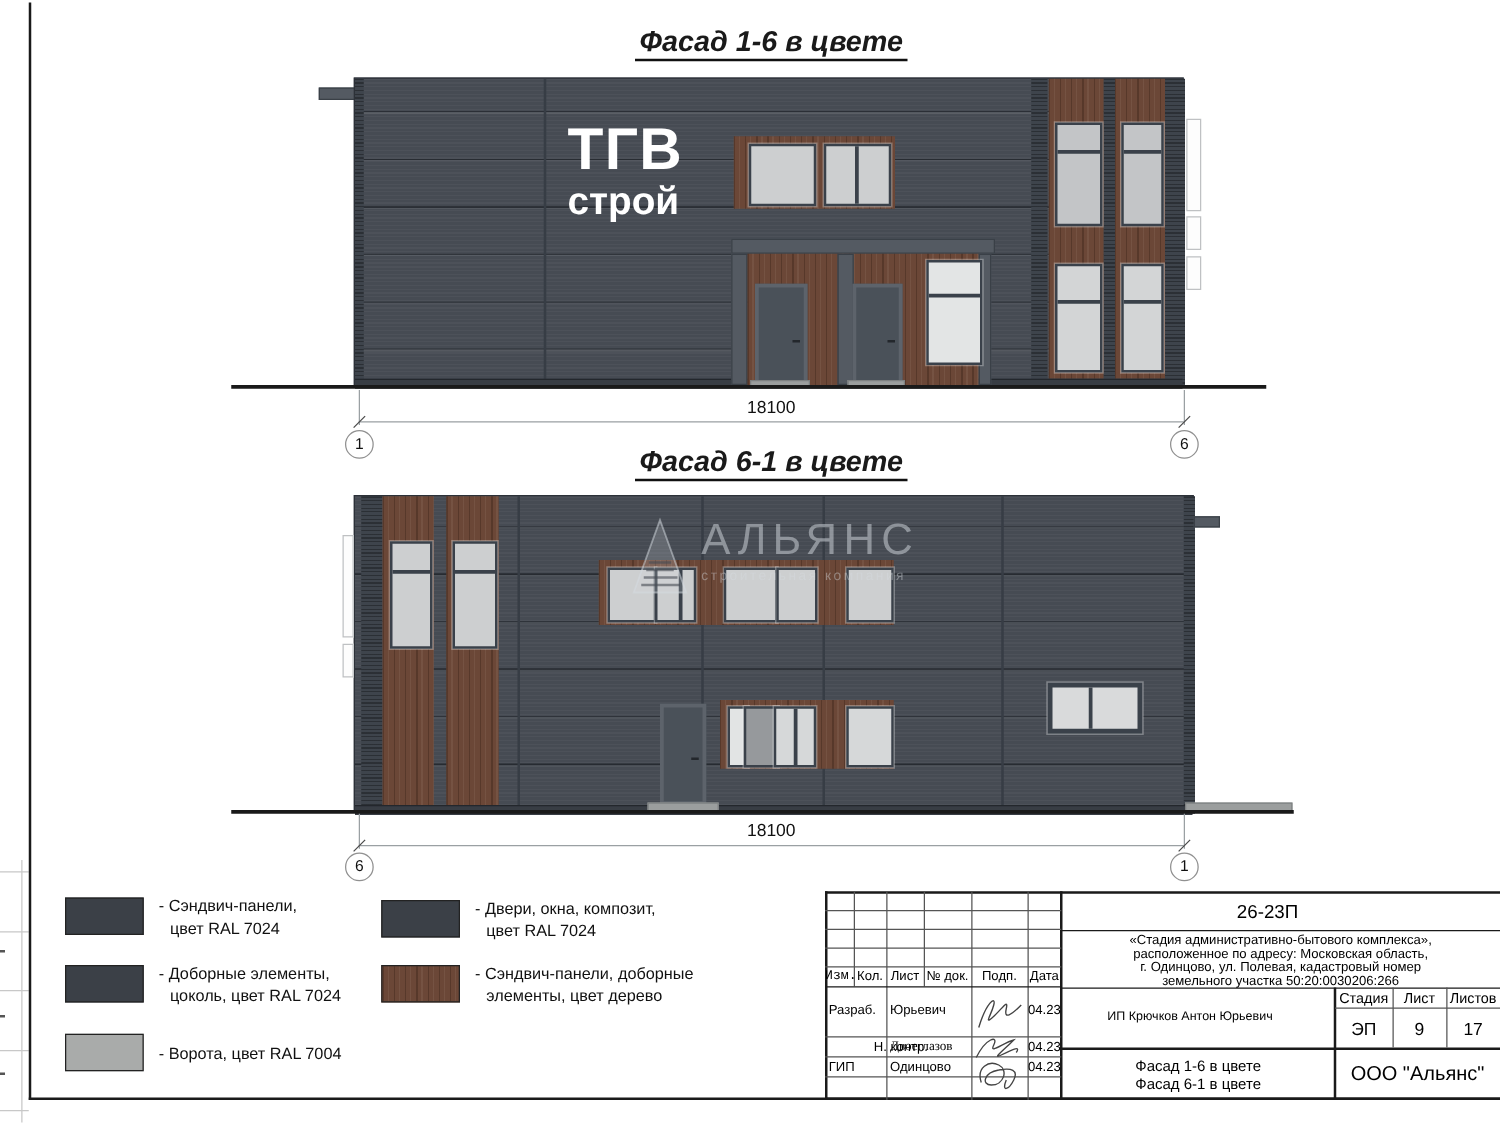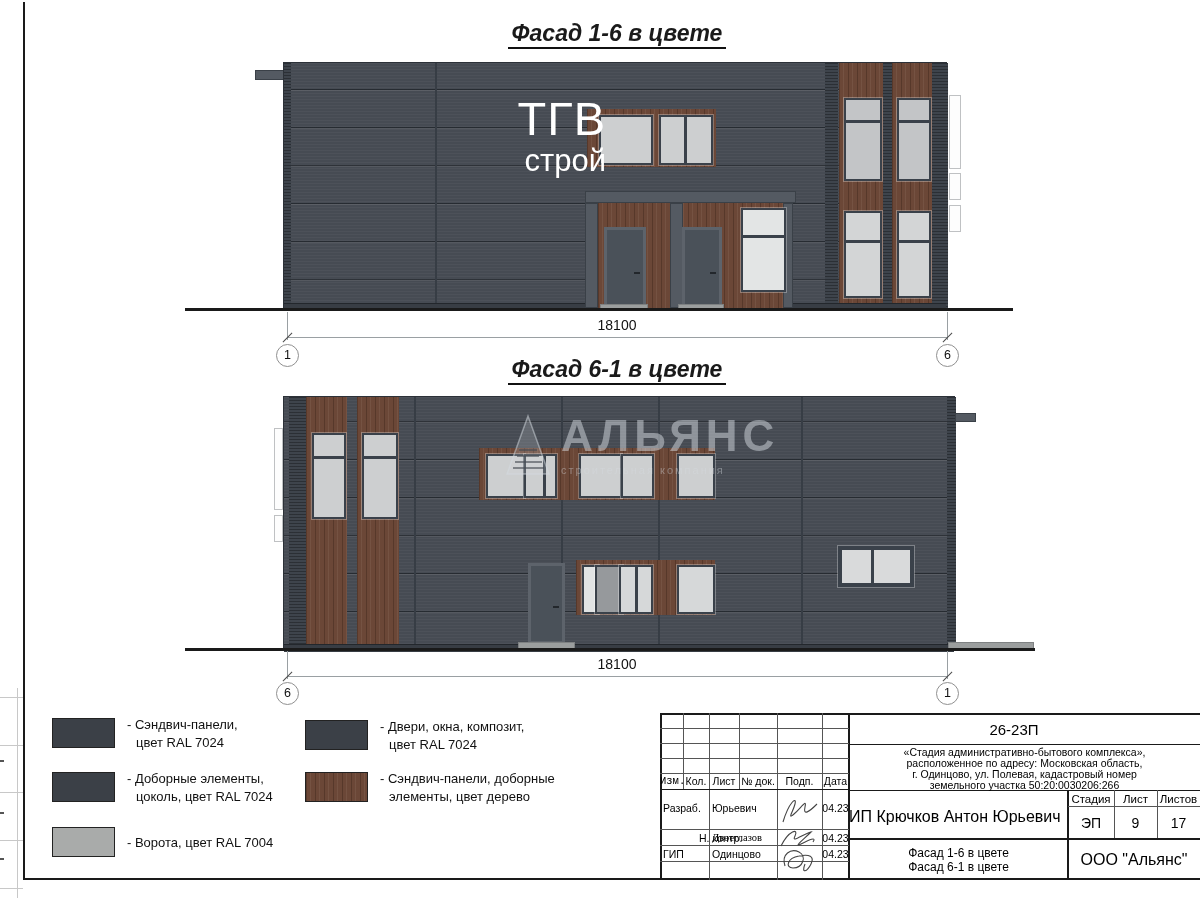--- a/index.html
+++ b/index.html
@@ -30,24 +30,24 @@
   
   .ftitle{position:absolute;width:480px;text-align:center;font-size:23px;font-weight:bold;font-style:italic;}
   .ftitle span{border-bottom:2px solid #111;padding:0 4px 1px 4px;}
   
   .dimline{position:absolute;height:1px;background:#9aa0a3;}
   .extline{position:absolute;width:1px;background:#9aa0a3;}
   .tick{position:absolute;width:13px;height:1px;background:#4a4a4a;transform:rotate(-45deg);}
   .dimtext{position:absolute;text-align:center;font-size:14px;color:#111;}
   .axis{position:absolute;width:21px;height:21px;border:1px solid #909090;border-radius:50%;background:#fff;font-size:12.5px;line-height:21px;text-align:center;color:#111;}
   
-  .tgv{position:absolute;color:#fff;text-align:right;font-weight:normal;line-height:1;z-index:4;}
+  .tgv{position:absolute;color:#fff;text-align:left;font-weight:bold;line-height:1;z-index:4;}
   
   .wm{position:absolute;display:flex;align-items:flex-start;z-index:6;}
-  .wm-name{font-size:44px;font-weight:bold;letter-spacing:5px;color:rgba(214,219,225,0.5);line-height:1;}
+  .wm-name{font-size:35px;font-weight:normal;letter-spacing:5px;color:rgba(214,219,225,0.5);line-height:1;}
   .wm-sub{font-size:11px;letter-spacing:2px;color:rgba(214,219,225,0.42);margin-top:6px;}
   
   .lg-label{position:absolute;font-size:13px;line-height:18px;color:#111;}
   .lg-label .ind{padding-left:9px;display:block;}
   .swatch{position:absolute;width:63px;height:30px;border:1px solid #222;box-sizing:border-box;}
   
   .tb-text{position:absolute;font-size:10.5px;color:#000;white-space:nowrap;}
   .tb-c{text-align:center;}
 </style>
 </head>
@@ -308,21 +308,21 @@
       <path d="M8,40 C4,28 14,22 22,26 C30,30 26,42 16,42 C8,42 10,32 22,30 C32,28 38,30 34,38 C30,46 24,48 28,38" fill="none" stroke="#444" stroke-width="1.1"></path>
     </svg>
 
     <div class="tb-text tb-c" style="left:849px;top:721px;width:330px;font-size:15px;text-align:center;">26-23П</div>
 
     <div class="tb-text tb-c" style="left:849px;top:746px;width:351px;">«Стадия административно-бытового комплекса»,</div>
     <div class="tb-text tb-c" style="left:849px;top:757px;width:351px;">расположенное по адресу: Московская область,</div>
     <div class="tb-text tb-c" style="left:849px;top:768px;width:351px;">г. Одинцово, ул. Полевая, кадастровый номер</div>
     <div class="tb-text tb-c" style="left:849px;top:779px;width:351px;">земельного участка 50:20:0030206:266</div>
 
-    <div class="tb-text tb-c" style="left:849px;top:808px;width:206px;font-size:16px;">ИП Крючков Антон Юрьевич</div>
+    <div class="tb-text tb-c" style="left:849px;top:808px;width:206px;font-size:10px;">ИП Крючков Антон Юрьевич</div>
 
     <div class="tb-text tb-c" style="left:1068px;top:793px;width:46px;font-size:11.5px;">Стадия</div>
     <div class="tb-text tb-c" style="left:1114px;top:793px;width:43px;font-size:11.5px;">Лист</div>
     <div class="tb-text tb-c" style="left:1157px;top:793px;width:43px;font-size:11.5px;">Листов</div>
     <div class="tb-text tb-c" style="left:1068px;top:815px;width:46px;font-size:14px;">ЭП</div>
     <div class="tb-text tb-c" style="left:1114px;top:815px;width:43px;font-size:14px;">9</div>
     <div class="tb-text tb-c" style="left:1157px;top:815px;width:43px;font-size:14px;">17</div>
 
     <div class="tb-text tb-c" style="left:849px;top:846px;width:219px;font-size:12px;">Фасад 1-6 в цвете</div>
     <div class="tb-text tb-c" style="left:849px;top:860px;width:219px;font-size:12px;">Фасад 6-1 в цвете</div>

